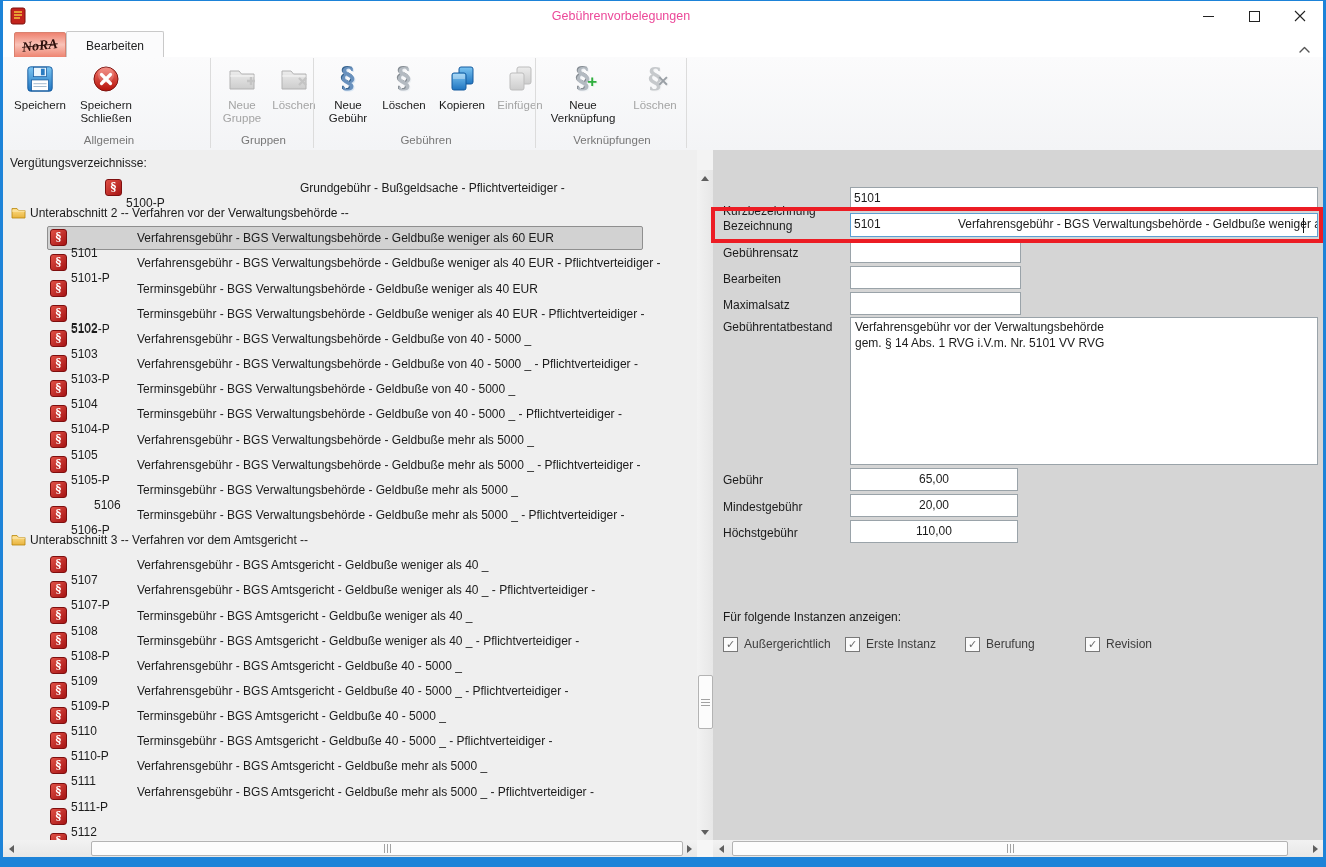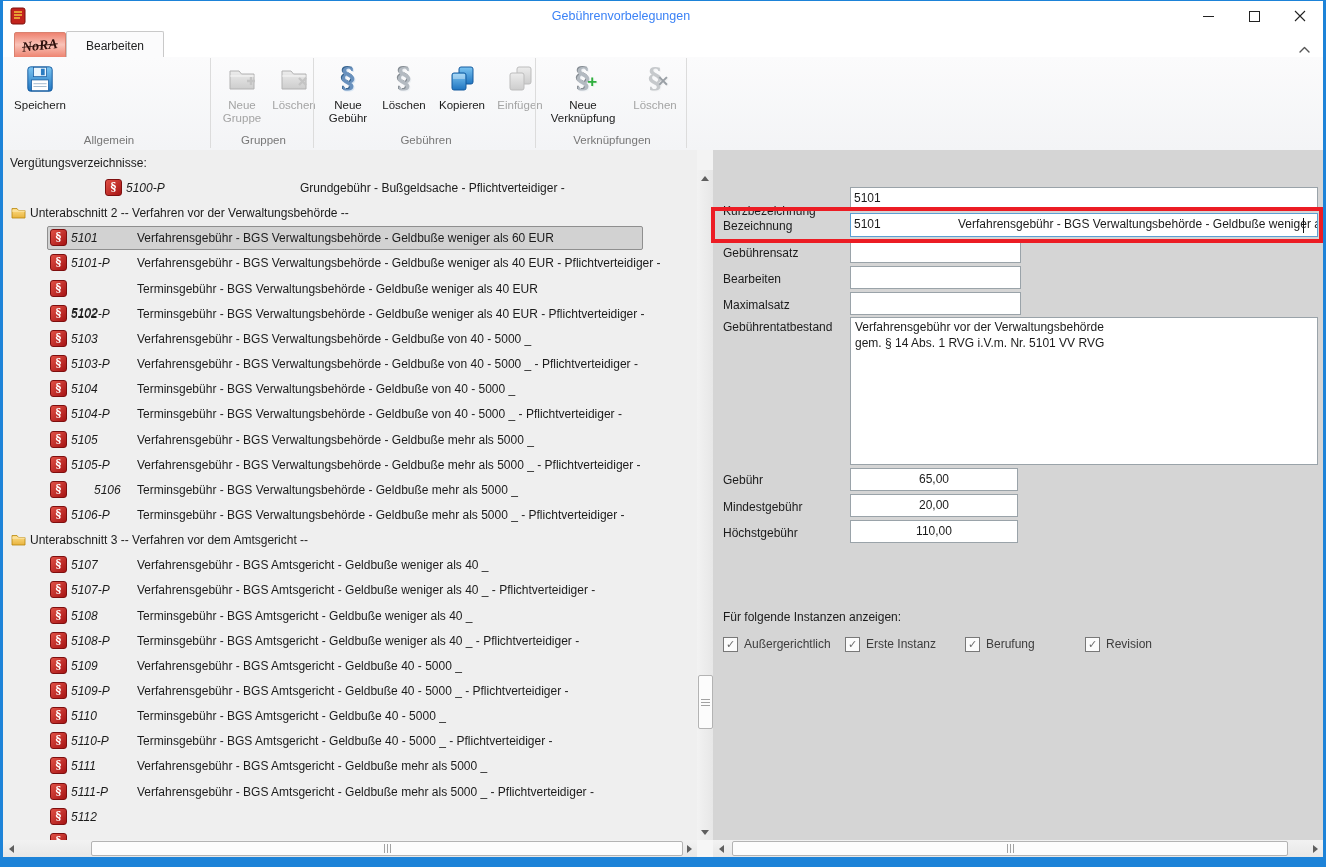--- a/index.html
+++ b/index.html
@@ -9,21 +9,21 @@
   
   .edge{position:absolute;background:#1d83d8;z-index:60;}
   .edge.top{left:0;top:0;width:1326px;height:1px;}
   .edge.left{left:0;top:0;width:3px;height:867px;}
   .edge.right{left:1323px;top:0;width:3px;height:867px;}
   .edge.bottom{left:0;top:857px;width:1326px;height:10px;}
   
   .titlebar{position:absolute;left:3px;top:1px;width:1320px;height:30px;background:#ffffff;}
   .app-icon{position:absolute;left:7px;top:6px;width:17px;height:18px;}
   .title-text{position:absolute;left:0;right:84px;top:0;height:30px;line-height:30px;
-              text-align:center;font-size:12.5px;color:#3b82f6;}
+              text-align:center;font-size:12.5px;color:#ec4899;}
   .win-controls{position:absolute;right:0;top:0;height:30px;display:flex;}
   .win-btn{width:46px;height:30px;display:flex;align-items:center;justify-content:center;}
   
   .tabrow{position:absolute;left:3px;top:31px;width:1320px;height:27px;background:#ffffff;}
   .nora-tab{position:absolute;left:11px;top:1px;width:50px;height:26px;border-radius:2px 2px 0 0;
             background:linear-gradient(180deg,#ee8270 0%,#f9c3b8 45%,#ec7a66 100%);
             border:1px solid #d98270;display:flex;align-items:center;justify-content:center;}
   .nora-logo{font-family:"Liberation Serif","DejaVu Serif",serif;font-style:italic;font-weight:bold;
              font-size:14px;color:#2d100c;text-decoration:line-through;transform:rotate(-6deg);}
   .tab-active{position:absolute;left:63px;top:0;width:96px;height:27px;background:#fbfbfc;
@@ -57,21 +57,21 @@
   .content-right{position:absolute;left:713px;top:150px;width:610px;height:690px;background:#d5d5d5;}
   .tree-header{position:absolute;left:10px;top:156px;font-size:12px;color:#1b1b1b;z-index:2;}
   .tree{position:absolute;left:0px;top:0px;width:697px;height:840px;overflow:hidden;}
   .trow{position:absolute;left:0;width:697px;height:25px;}
   .trow.sel::before{content:"";position:absolute;left:47px;top:0px;width:594px;height:22px;
                     background:#d2d2d2;border:1px solid #8f8f8f;border-radius:2px;}
   .picon{position:absolute;top:3px;width:15px;height:15px;
          background:linear-gradient(135deg,#e05045 0%,#a61414 100%);
          border:1px solid #7e0f0f;border-radius:3px;color:#fff;font-weight:bold;font-size:11px;
          line-height:14px;text-align:center;font-family:"DejaVu Serif",serif;}
-  .tcode{position:absolute;top:5px;font-size:12px;white-space:nowrap;font-style:italic;}
+  .tcode{position:absolute;top:20px;font-size:12px;white-space:nowrap;}
   .tdesc{position:absolute;top:5px;font-size:12px;white-space:nowrap;}
   .ficon{position:absolute;left:11px;top:4px;}
   .flabel{position:absolute;left:30px;top:5px;font-size:12px;white-space:nowrap;}
   
   .flabel2{position:absolute;font-size:12px;color:#1b1b1b;white-space:nowrap;z-index:2;}
   .input{position:absolute;background:#ffffff;border:1px solid #9aa3a9;font-size:12px;
          line-height:20px;padding:0 3px;white-space:nowrap;overflow:hidden;z-index:2;}
   .input.focusblue{border:1px solid #5c9fd4;}
   .input.center{text-align:center;}
   .bez-code{display:inline-block;width:104px;}
@@ -183,20 +183,30 @@
               <rect x="3" y="3" width="26" height="26" rx="3" fill="url(#gBlue)" stroke="#145a9e"></rect>
               <rect x="9" y="3.5" width="14" height="10" fill="#eaf5fd" stroke="#145a9e" stroke-width="0.8"></rect>
               <rect x="17" y="5" width="4" height="7" fill="#2b7cc2"></rect>
               <rect x="7" y="17" width="18" height="11.5" fill="#ffffff" stroke="#145a9e" stroke-width="0.8"></rect>
               <line x1="9" y1="21" x2="23" y2="21" stroke="#9fb8cc"></line>
               <line x1="9" y1="24" x2="23" y2="24" stroke="#9fb8cc"></line>
             </svg>
           </span>
           <span>Speichern</span>
         </div>
+        <div class="rbtn" style="width:66px;">
+          <span class="icn">
+            <svg width="30" height="30" viewBox="0 0 30 30">
+              <circle cx="15" cy="15" r="12" fill="url(#gRed)" stroke="#7e1410"></circle>
+              <circle cx="15" cy="11" r="8" fill="#ffffff" opacity="0.18"></circle>
+              <path d="M10.5 10.5 L19.5 19.5 M19.5 10.5 L10.5 19.5" stroke="#ffffff" stroke-width="3.2" stroke-linecap="round"></path>
+            </svg>
+          </span>
+          <span>Speichern Schließen</span>
+        </div>
       </div>
       <div class="gtitle">Allgemein</div>
     </div>
     <div class="gsep" style="left:207px;"></div>
 
     <div class="rgroup" style="left:212px;width:97px;">
       <div class="rbtns">
         <div class="rbtn disabled" style="width:50px;">
           <span class="icn">
             <svg width="30" height="28" viewBox="0 0 30 28">

